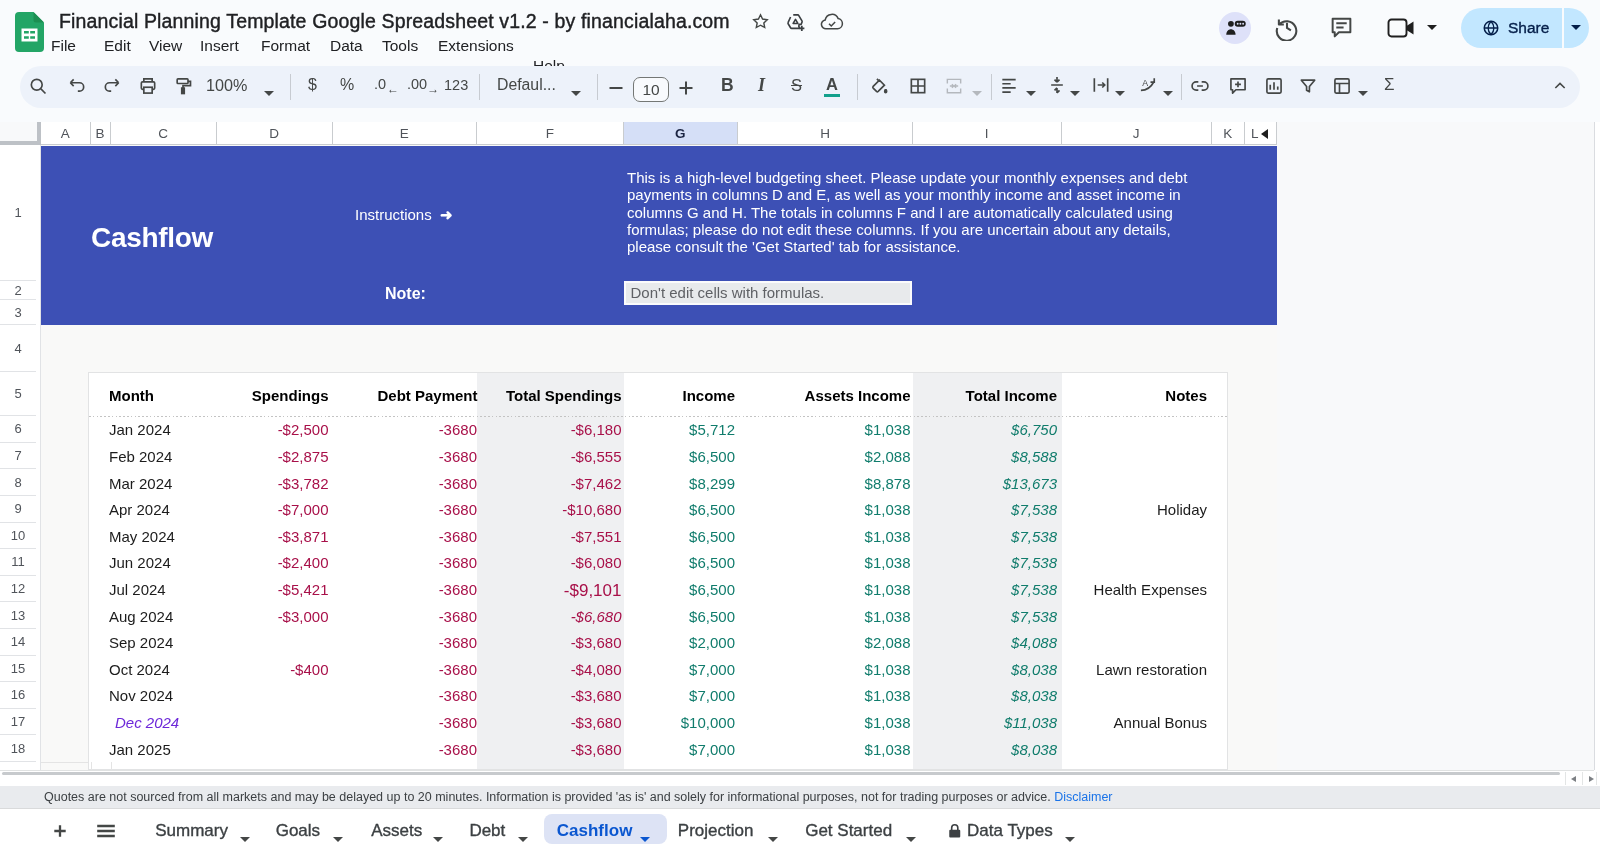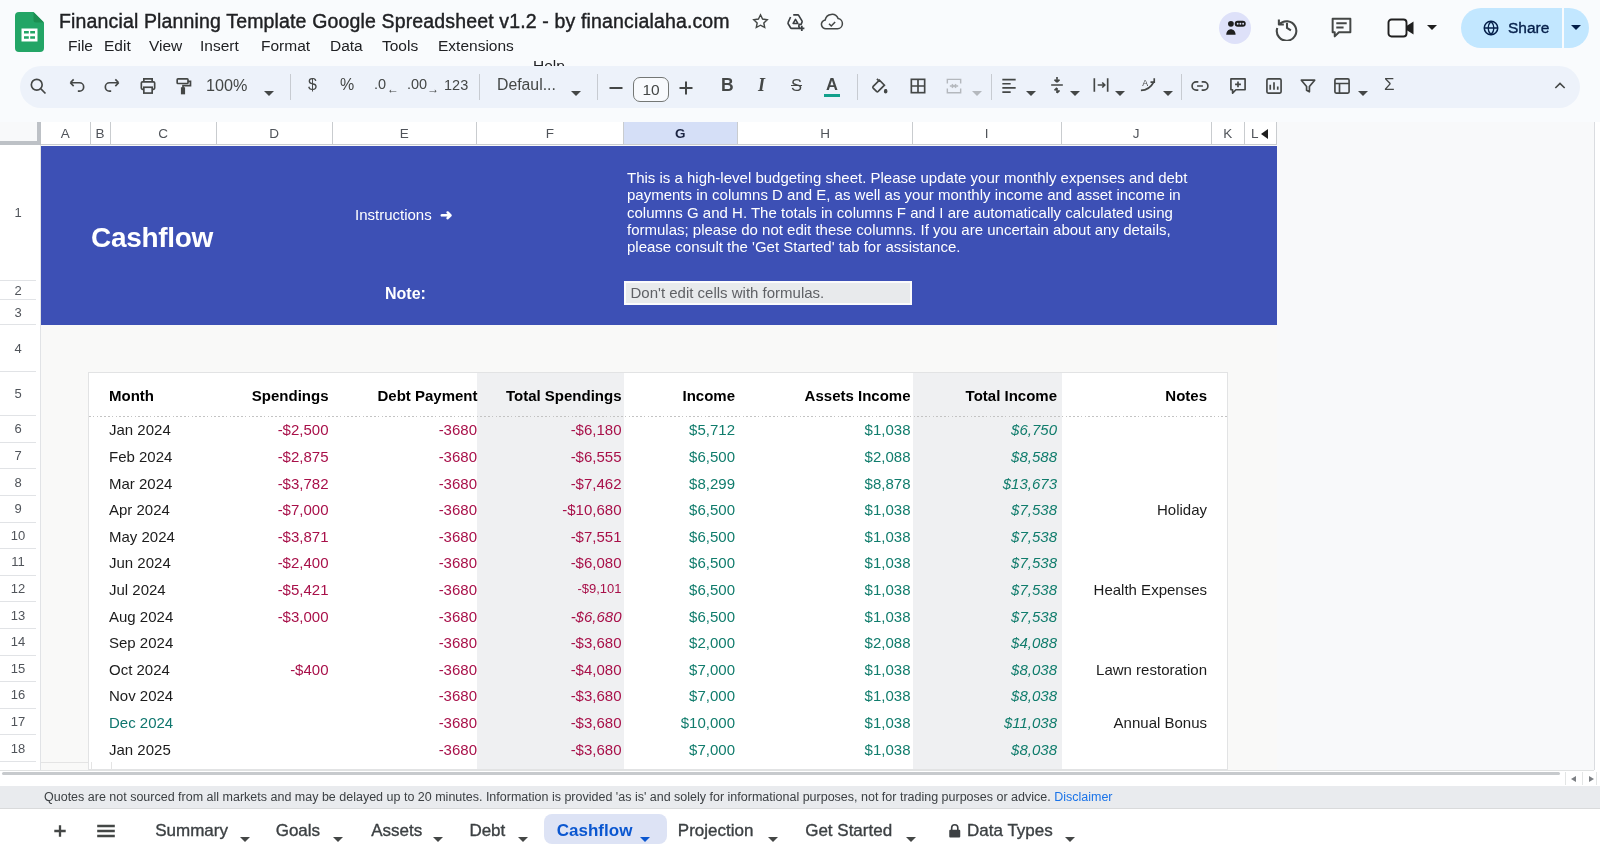--- a/index.html
+++ b/index.html
@@ -29,21 +29,21 @@
     <path d="M10.2 3.6h5.6a1.6 1.6 0 0 1 1.3.8l3.9 6.6a1.7 1.7 0 0 1 .1 1.5l-1.2 3-2.4-.4-.4 2.6 1 2-.6.6H8.2a1.6 1.6 0 0 1-1.3-.8l-3-5a1.7 1.7 0 0 1 0-1.7l3-6.6"></path>
     <path d="M13 9.2l2.9 5H10.1z"></path>
     <path d="M17.6 20.3h6.4M20.8 17.1v6.4" stroke-width="2.2"></path>
   </svg>
 <svg class="ab" style="left:820px;top:13px;" width="24" height="17" viewBox="0 0 28 20" fill="none" stroke="#444746" stroke-width="1.8">
     <path d="M7.5 18.5h13a6 6 0 0 0 .8-11.9 8 8 0 0 0-15.3 1.6A5.2 5.2 0 0 0 7.5 18.5z"></path>
     <path d="M10.5 12.6l2.6 2.6 4.6-4.6"></path>
   </svg>
 
 <div class="ab" style="left:0;top:37px;font-size:15.5px;color:#202124;">
-<span class="ab" style="left:68px;">File</span>
+<span class="ab" style="left:51px;">File</span>
 <span class="ab" style="left:104px;">Edit</span>
 <span class="ab" style="left:149px;">View</span>
 <span class="ab" style="left:200px;">Insert</span>
 <span class="ab" style="left:261px;">Format</span>
 <span class="ab" style="left:330px;">Data</span>
 <span class="ab" style="left:382px;">Tools</span>
 <span class="ab" style="left:438px;">Extensions</span>
 <span class="ab" style="left:533px;margin-top:20px;">Help</span>
 </div>
 
@@ -303,21 +303,21 @@
     <div class="ab" style="left: 109px; top: 554.4px; color: rgb(28, 28, 28); white-space: nowrap; font-size: 15px;">Jun 2024</div>
     <div class="ab" style="right: 1271.5px; top: 554.4px; white-space: nowrap; font-size: 15px;"><span style="color:#a81049">-$2,400</span></div>
     <div class="ab" style="right: 1123px; top: 554.4px; white-space: nowrap; font-size: 15px;"><span style="color:#a81049">-3680</span></div>
     <div class="ab" style="right: 978.5px; top: 554.4px; white-space: nowrap; font-size: 15px;"><span style="color:#a81049">-$6,080</span></div>
     <div class="ab" style="right: 865px; top: 554.4px; white-space: nowrap; font-size: 15px;"><span style="color:#107c6c">$6,500</span></div>
     <div class="ab" style="right: 689.5px; top: 554.4px; white-space: nowrap; font-size: 15px;"><span style="color:#107c6c">$1,038</span></div>
     <div class="ab" style="right: 543px; top: 554.4px; white-space: nowrap; font-size: 15px;"><i style="color:#107c6c">$7,538</i></div>
     <div class="ab" style="left: 109px; top: 581px; color: rgb(28, 28, 28); white-space: nowrap; font-size: 15px;">Jul 2024</div>
     <div class="ab" style="right: 1271.5px; top: 581px; white-space: nowrap; font-size: 15px;"><span style="color:#a81049">-$5,421</span></div>
     <div class="ab" style="right: 1123px; top: 581px; white-space: nowrap; font-size: 15px;"><span style="color:#a81049">-3680</span></div>
-    <div class="ab" style="right: 978.5px; top: 581px; white-space: nowrap; font-size: 13px;"><span style="color:#a81049">-$9,101</span></div>
+    <div class="ab" style="right: 978.5px; top: 581px; white-space: nowrap; font-size: 17px;"><span style="color:#a81049">-$9,101</span></div>
     <div class="ab" style="right: 865px; top: 581px; white-space: nowrap; font-size: 15px;"><span style="color:#107c6c">$6,500</span></div>
     <div class="ab" style="right: 689.5px; top: 581px; white-space: nowrap; font-size: 15px;"><span style="color:#107c6c">$1,038</span></div>
     <div class="ab" style="right: 543px; top: 581px; white-space: nowrap; font-size: 15px;"><i style="color:#107c6c">$7,538</i></div>
     <div class="ab" style="right: 393px; top: 581px; white-space: nowrap; font-size: 15px;"><span style="color:#1c1c1c">Health Expenses</span></div>
     <div class="ab" style="left: 109px; top: 607.6px; color: rgb(28, 28, 28); white-space: nowrap; font-size: 15px;">Aug 2024</div>
     <div class="ab" style="right: 1271.5px; top: 607.6px; white-space: nowrap; font-size: 15px;"><span style="color:#a81049">-$3,000</span></div>
     <div class="ab" style="right: 1123px; top: 607.6px; white-space: nowrap; font-size: 15px;"><span style="color:#a81049">-3680</span></div>
     <div class="ab" style="right: 978.5px; top: 607.6px; white-space: nowrap; font-size: 15px; font-style: italic;"><span style="color:#a81049">-$6,680</span></div>
     <div class="ab" style="right: 865px; top: 607.6px; white-space: nowrap; font-size: 15px;"><span style="color:#107c6c">$6,500</span></div>
     <div class="ab" style="right: 689.5px; top: 607.6px; white-space: nowrap; font-size: 15px;"><span style="color:#107c6c">$1,038</span></div>
@@ -335,21 +335,21 @@
     <div class="ab" style="right: 865px; top: 660.8px; white-space: nowrap; font-size: 15px;"><span style="color:#107c6c">$7,000</span></div>
     <div class="ab" style="right: 689.5px; top: 660.8px; white-space: nowrap; font-size: 15px;"><span style="color:#107c6c">$1,038</span></div>
     <div class="ab" style="right: 543px; top: 660.8px; white-space: nowrap; font-size: 15px;"><i style="color:#107c6c">$8,038</i></div>
     <div class="ab" style="right: 393px; top: 660.8px; white-space: nowrap; font-size: 15px;"><span style="color:#1c1c1c">Lawn restoration</span></div>
     <div class="ab" style="left: 109px; top: 687.4px; color: rgb(28, 28, 28); white-space: nowrap; font-size: 15px;">Nov 2024</div>
     <div class="ab" style="right: 1123px; top: 687.4px; white-space: nowrap; font-size: 15px;"><span style="color:#a81049">-3680</span></div>
     <div class="ab" style="right: 978.5px; top: 687.4px; white-space: nowrap; font-size: 15px;"><span style="color:#a81049">-$3,680</span></div>
     <div class="ab" style="right: 865px; top: 687.4px; white-space: nowrap; font-size: 15px;"><span style="color:#107c6c">$7,000</span></div>
     <div class="ab" style="right: 689.5px; top: 687.4px; white-space: nowrap; font-size: 15px;"><span style="color:#107c6c">$1,038</span></div>
     <div class="ab" style="right: 543px; top: 687.4px; white-space: nowrap; font-size: 15px;"><i style="color:#107c6c">$8,038</i></div>
-    <div class="ab" style="left: 109px; top: 714px; color: #0f766e; white-space: nowrap; font-size: 15px;">Dec 2024</div>
+    <div class="ab" style="left: 115px; top: 714px; color: #6d28d9; white-space: nowrap; font-size: 15px; font-style: italic;">Dec 2024</div>
     <div class="ab" style="right: 1123px; top: 714px; white-space: nowrap; font-size: 15px;"><span style="color:#a81049">-3680</span></div>
     <div class="ab" style="right: 978.5px; top: 714px; white-space: nowrap; font-size: 15px;"><span style="color:#a81049">-$3,680</span></div>
     <div class="ab" style="right: 865px; top: 714px; white-space: nowrap; font-size: 15px;"><span style="color:#107c6c">$10,000</span></div>
     <div class="ab" style="right: 689.5px; top: 714px; white-space: nowrap; font-size: 15px;"><span style="color:#107c6c">$1,038</span></div>
     <div class="ab" style="right: 543px; top: 714px; white-space: nowrap; font-size: 15px;"><i style="color:#107c6c">$11,038</i></div>
     <div class="ab" style="right: 393px; top: 714px; white-space: nowrap; font-size: 15px;"><span style="color:#1c1c1c">Annual Bonus</span></div>
     <div class="ab" style="left: 109px; top: 740.6px; color: rgb(28, 28, 28); white-space: nowrap; font-size: 15px; text-align: right;">Jan 2025</div>
     <div class="ab" style="right: 1123px; top: 740.6px; white-space: nowrap; font-size: 15px;"><span style="color:#a81049">-3680</span></div>
     <div class="ab" style="right: 978.5px; top: 740.6px; white-space: nowrap; font-size: 15px;"><span style="color:#a81049">-$3,680</span></div>
     <div class="ab" style="right: 865px; top: 740.6px; white-space: nowrap; font-size: 15px;"><span style="color:#107c6c">$7,000</span></div>

